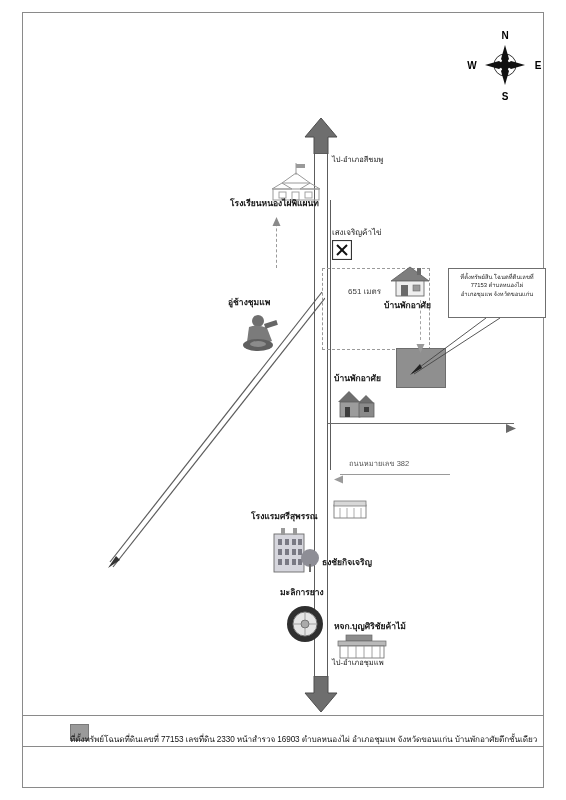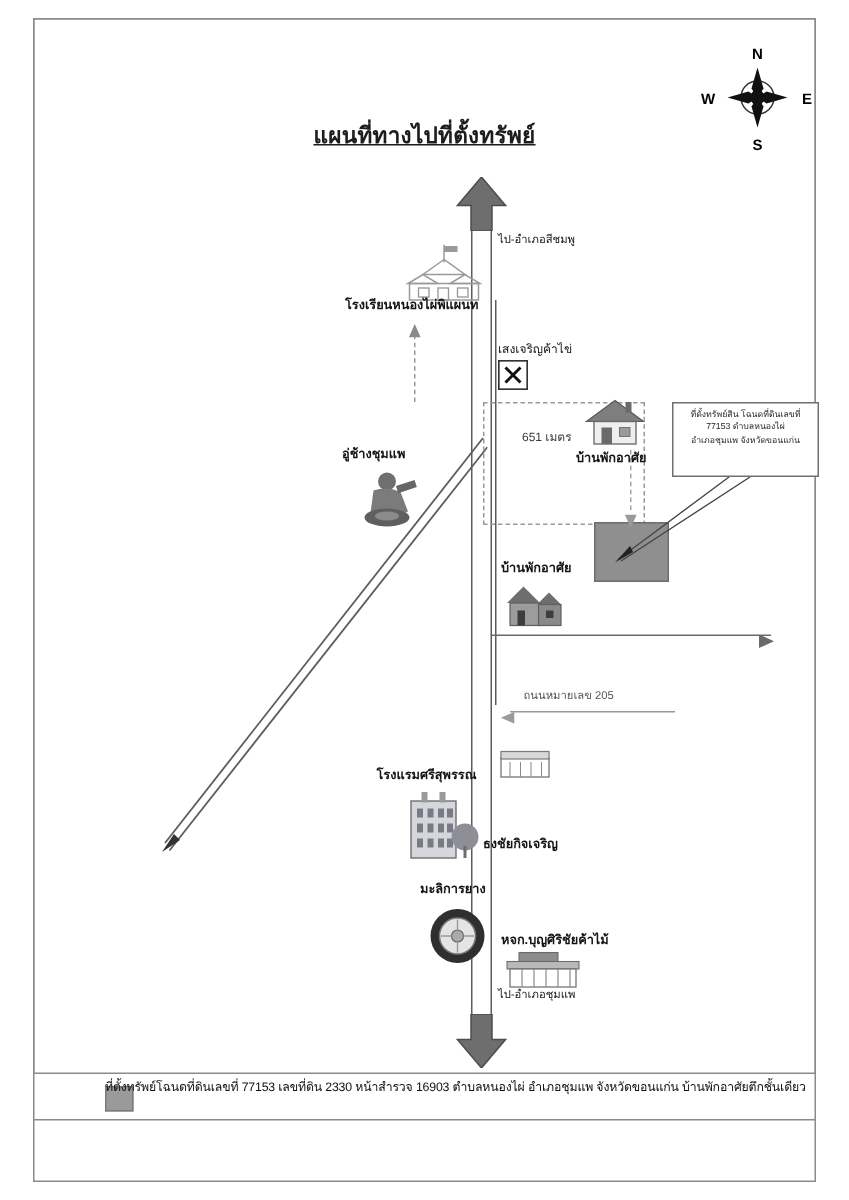--- a/index.html
+++ b/index.html
@@ -152,21 +152,21 @@
   .leader { position: absolute; }
 
   
   .legend-row {
     position: absolute;
     left: 22px;
     top: 718px;
     width: 414px;
     height: 28px;
     display: flex;
-    align-items: flex-start;
+    align-items: flex-end;
     padding-left: 48px;
     box-sizing: border-box;
   }
   .legend-swatch {
     position: absolute;
     left: 70px;
     top: 724px;
     width: 17px;
     height: 15px;
     background: #9a9a9a;
@@ -192,21 +192,20 @@
 </style>
 </head>
 <body>
 
 <div id="page">
 
   <div class="doc-frame"></div>
   <div class="map-frame"></div>
   <div class="footer-sep"></div>
 
-  <div class="map-title">แผนที่ทางไปที่ตั้งทรัพย์</div>
 
   <div class="compass">
     <svg width="86" height="76" viewBox="0 0 86 76">
       <circle cx="43" cy="39" r="11" fill="#ffffff" stroke="#333" stroke-width="1"></circle>
       <polygon points="43,19 39,33 43,39 47,33" fill="#111"></polygon>
       <polygon points="43,59 39,45 43,39 47,45" fill="#111"></polygon>
       <polygon points="23,39 37,35 43,39 37,43" fill="#111"></polygon>
       <polygon points="63,39 49,35 43,39 49,43" fill="#111"></polygon>
       <polygon points="43,31 49,39 43,47 37,39" fill="#111"></polygon>
       <text x="43" y="13" font-family="Liberation Sans, sans-serif" font-size="10" font-weight="bold" fill="#000" text-anchor="middle">N</text>
@@ -232,21 +231,21 @@
 
   <div class="road-vert" style="left:330px; top:200px; width:0px; height:270px; border-right:none;"></div>
 
   <div class="road-h" style="left:328px; top:423px; width:186px;"></div>
   <div style="position:absolute; left:506px; top:419px;">
     <svg width="10" height="9" viewBox="0 0 10 9">
         <polygon points="10,4.5 0,0 0,9" fill="#6a6a6a"></polygon>
       </svg>
   </div>
 
-  <div class="lbl-sm" style="left:349px; top:457px; font-size:7.5px; color:#555;">ถนนหมายเลข 205</div>
+  <div class="lbl-sm" style="left:349px; top:457px; font-size:7.5px; color:#555;">ถนนหมายเลข 382</div>
   <div class="road-h" style="left:340px; top:474px; width:110px; border-top:1px solid #9a9a9a;"></div>
   <div style="position:absolute; left:334px; top:470px;">
     <svg width="9" height="9" viewBox="0 0 9 9">
         <polygon points="0,4.5 9,0.5 9,8.5" fill="#9a9a9a"></polygon>
       </svg>
   </div>
 
   <div class="road-diag" style="left:100px; top:290px; width:225px; height:280px;">
     <svg width="225" height="280" viewBox="0 0 225 280">
       <line x1="222" y1="2" x2="10" y2="272" stroke="#5c5c5c" stroke-width="1.2"></line>

